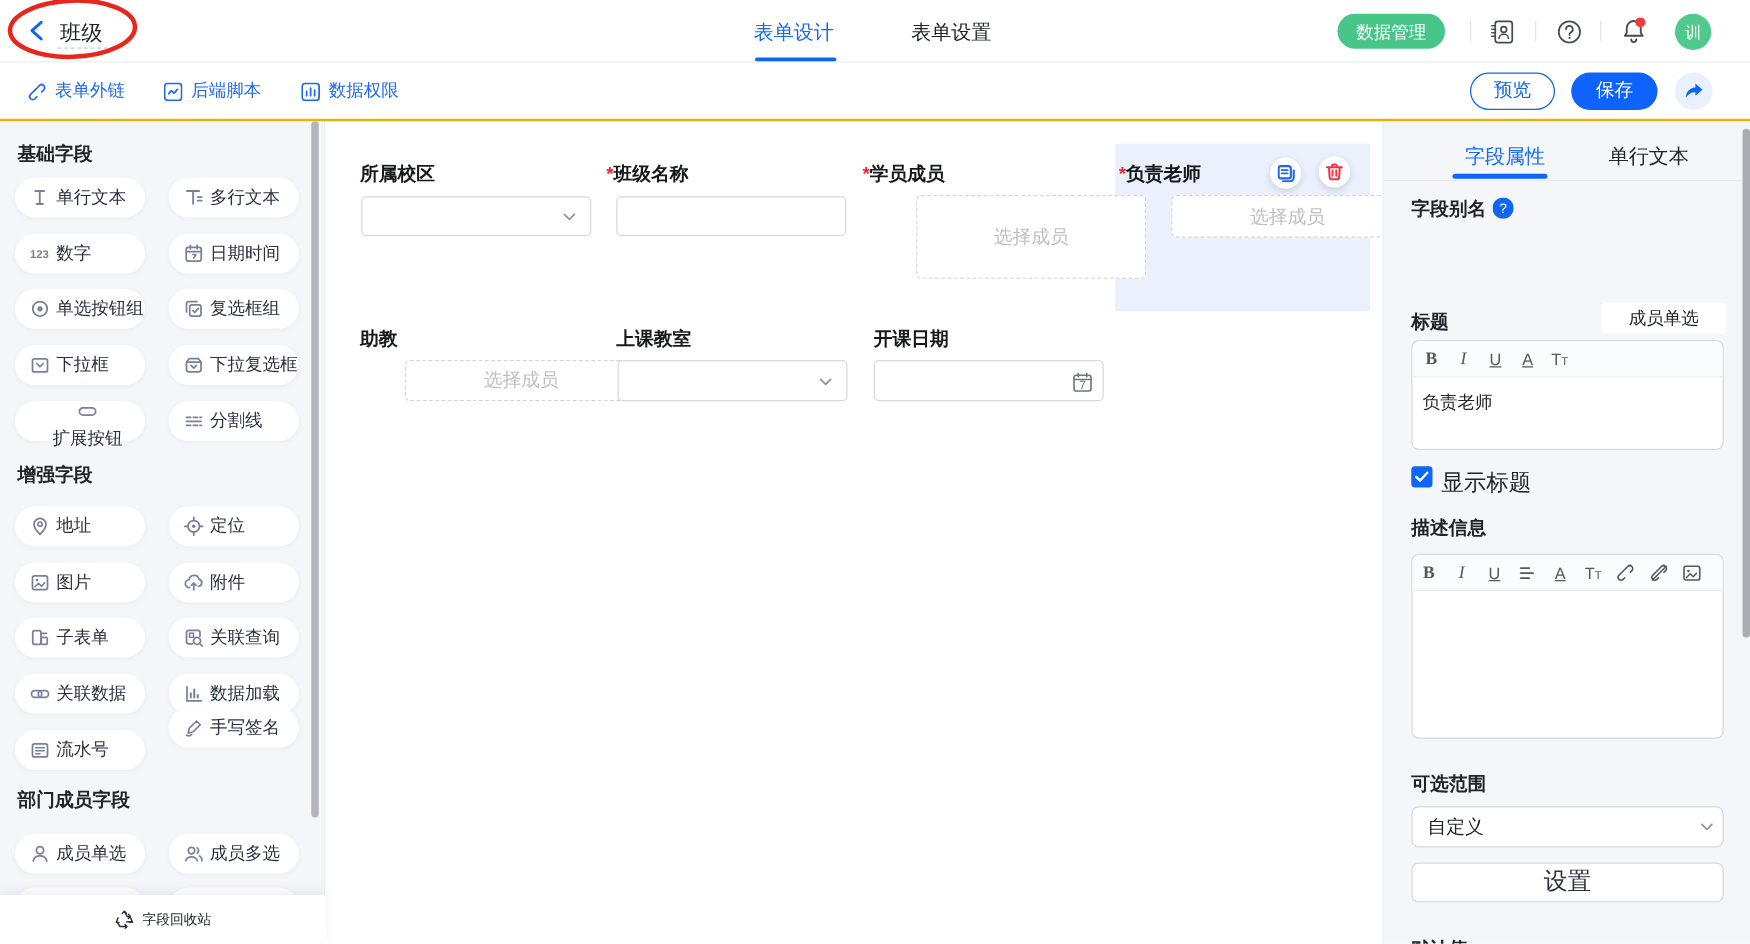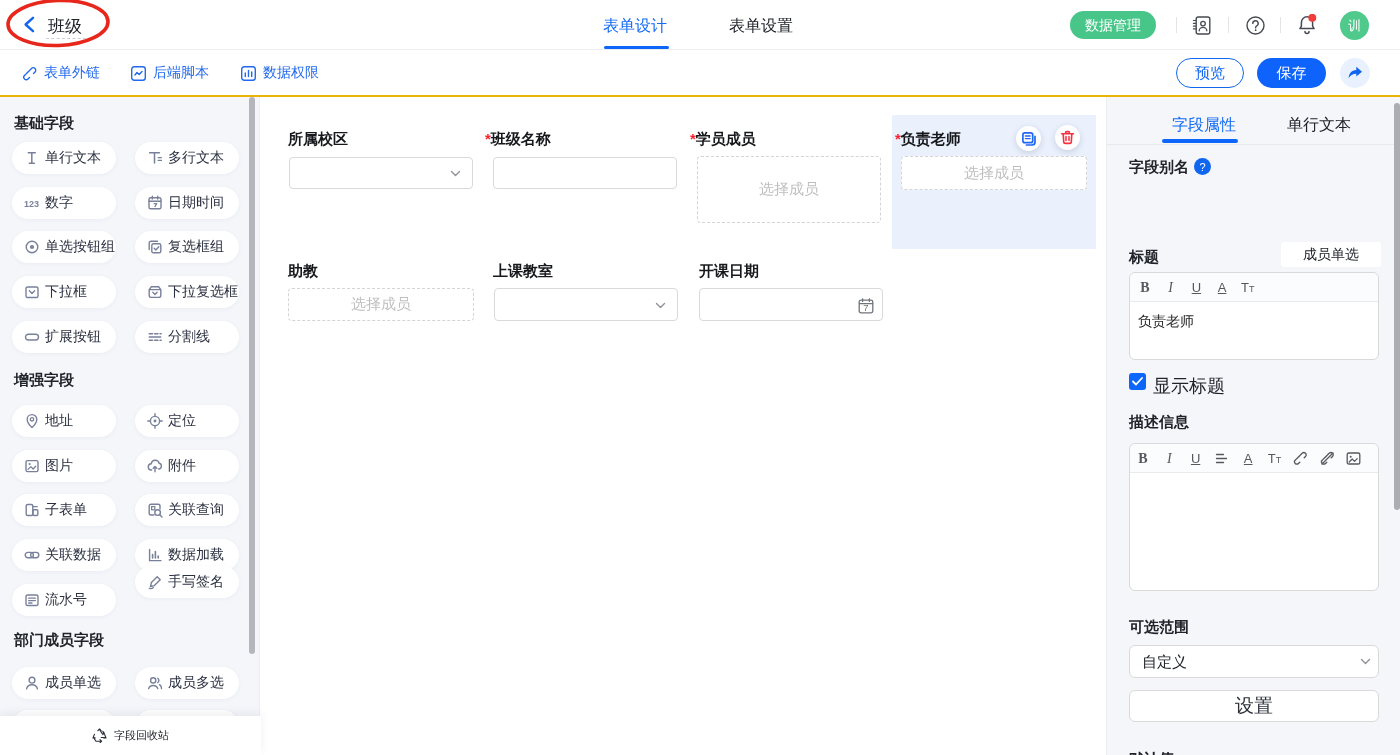--- a/index.html
+++ b/index.html
@@ -37,21 +37,21 @@
 .fBtn svg { flex:none; }
 .c1 { left:12px; } .c2 { left:135px; }
 #sideScroll { position:absolute; left:249px; top:0; width:6px; height:557px; background:#b4b6bc; border-radius:3px; }
 #recycleBar { position:absolute; left:0; top:619px; width:261px; height:39px; background:#fff; box-shadow:0 -3px 8px rgba(60,70,90,0.08); display:flex; align-items:center; justify-content:center; gap:7px; font-size:11px; color:#20232a; z-index:5; }
 
 
 #canvas { position:absolute; left:261px; top:97px; width:845px; height:658px; background:#fff; }
 .fldLabel { position:absolute; font-size:15px; font-weight:bold; color:#17181c; white-space:nowrap; }
 .req { color:#f5222d; }
 .selBox { position:absolute; height:32px; background:#fff; border:1px solid #d9d9d9; border-radius:4px; }
-.dashBox { position:absolute; background:#fff; border:1px dashed #d4d4d4; border-radius:4px; display:flex; align-items:center; justify-content:center; color:#bfbfbf; font-size:15px; }
+.dashBox { position:absolute; background:#fff; border:1px dashed #d4d4d4; border-radius:4px; display:flex; align-items:center; justify-content:center; color:#bfbfbf; font-size:15px;margin-left:36px; }
 .chev { position:absolute; width:11px; height:11px; }
 #selWidget { position:absolute; left:631px; top:18px; width:204px; height:134px; background:#eaf0fc; }
 .iconCircle { position:absolute; width:25px; height:25px; background:#fff; border-radius:50%; box-shadow:0 2px 6px rgba(50,60,90,0.18); display:flex; align-items:center; justify-content:center; }
 
 
 #rpanel { position:absolute; left:1106px; top:97px; width:294px; height:658px; background:#f4f6fa; border-left:1px solid #eceef2; }
 .rTab { position:absolute; top:18px; font-size:16px; }
 #rTabLine { position:absolute; left:0; top:47px; width:294px; border-top:1px solid #e7e9ee; }
 #rTabActiveBar { position:absolute; left:55px; top:42px; width:76px; height:3.5px; background:#0d66fa; border-radius:2px; }
 .pLabel { position:absolute; left:22px; font-size:15px; font-weight:bold; color:#20232a; }
@@ -188,21 +188,21 @@
       <span class="txt">下拉框</span>
     </div>
     <div class="fBtn c2" style="top: 179.1px;">
       <svg width="16" height="16" viewBox="0 0 16 16">
         <path d="M2.2 5.6 l2.2-2.8 h7.2 l2.2 2.8" fill="none" stroke="#79809a" stroke-width="1.4" stroke-linejoin="round"></path>
         <path d="M2.2 5.6 h11.6 v6 a1.8 1.8 0 0 1 -1.8 1.8 H4 a1.8 1.8 0 0 1 -1.8-1.8 Z" fill="none" stroke="#79809a" stroke-width="1.4" stroke-linejoin="round"></path>
         <path d="M5.8 8.3 l2.2 2.2 l2.2-2.2" fill="none" stroke="#79809a" stroke-width="1.3" stroke-linecap="round" stroke-linejoin="round"></path>
       </svg>
       <span class="txt">下拉复选框</span>
     </div>
-    <div class="fBtn c1" style="top: 223.8px;">
+    <div class="fBtn c1" style="top: 223.8px; flex-direction: column;">
       <svg width="16" height="16" viewBox="0 0 16 16">
         <rect x="1.5" y="5.2" width="13" height="5.8" rx="2.9" fill="none" stroke="#79809a" stroke-width="1.4"></rect>
       </svg>
       <span class="txt">扩展按钮</span>
     </div>
     <div class="fBtn c2" style="top: 223.8px;">
       <svg width="16" height="16" viewBox="0 0 16 16">
         <path d="M2.2 4.8 h3.4 m2 0 h3.4 m2 0 h1.2 M2.2 8 H13.8 M2.2 11.2 h3.4 m2 0 h3.4 m2 0 h1.2" stroke="#79809a" stroke-width="1.4" stroke-linecap="round"></path>
       </svg>
       <span class="txt">分割线</span>

